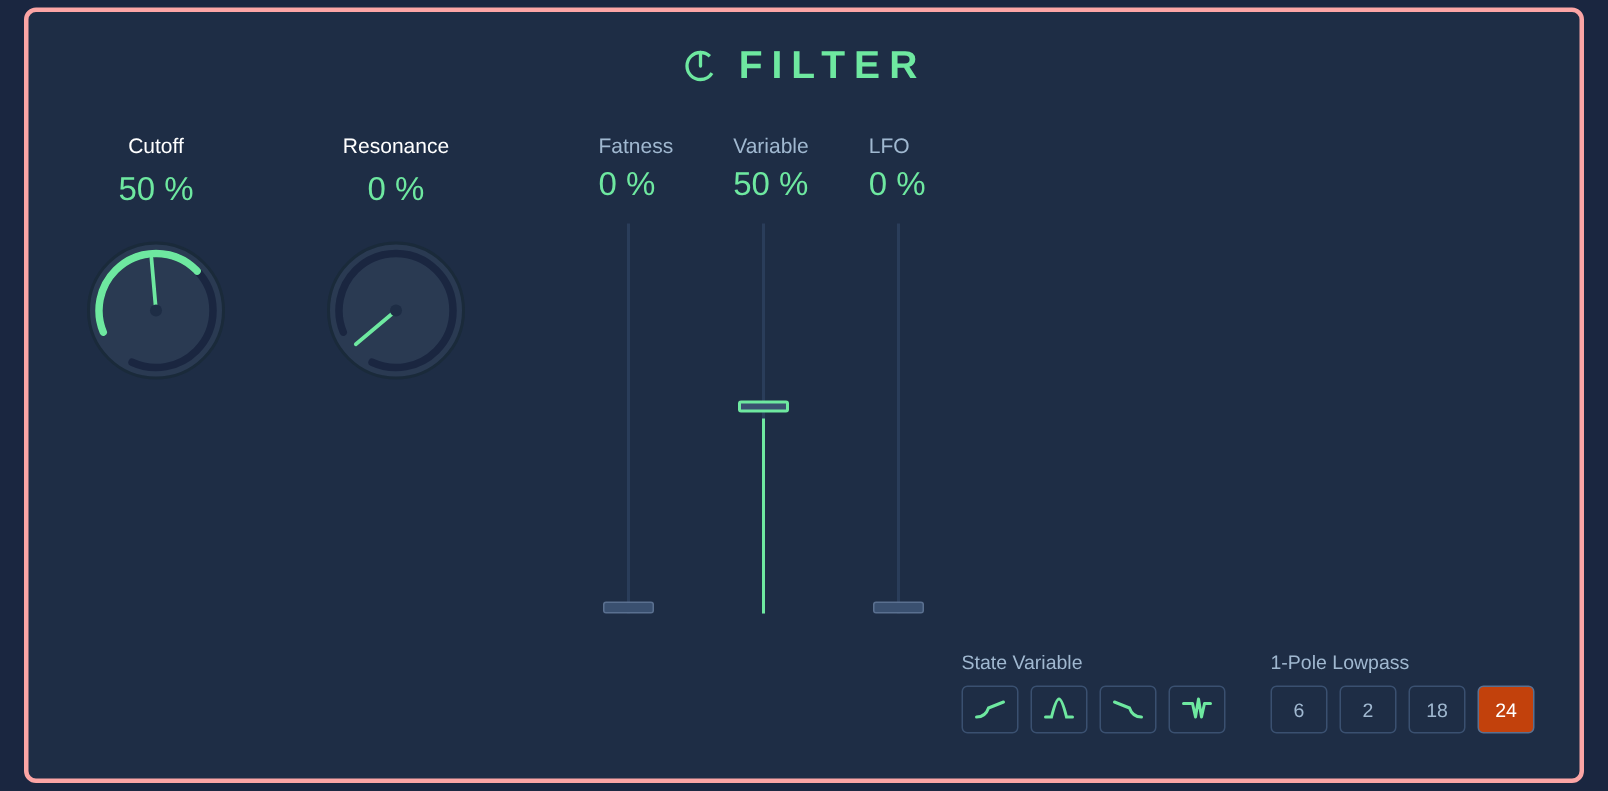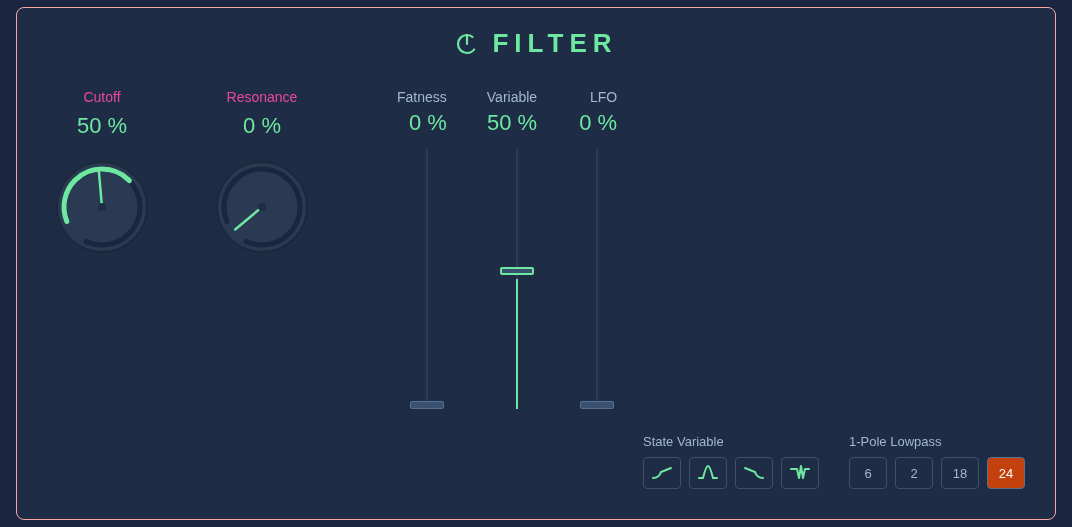--- a/index.html
+++ b/index.html
@@ -8,21 +8,21 @@
       background: #1a2640;
       font-family: 'Arial', sans-serif;
       display: flex;
       align-items: center;
       justify-content: center;
       min-height: 100vh;
     }
 
     .plugin-container {
       background: #1e2d45;
-      border: 1px solid #fca5a5;
+      border: 3px solid #fca5a5;
       border-radius: 8px;
       width: 1040px;
       min-height: 500px;
       padding: 20px 30px 30px 30px;
       position: relative;
     }
 
     .header {
       text-align: center;
       margin-bottom: 30px;
@@ -54,21 +54,21 @@
     }
 
     .knob-group {
       display: flex;
       flex-direction: column;
       align-items: center;
       gap: 8px;
     }
 
     .param-label {
-      color: #ec4899;
+      color: #ffffff;
       font-size: 14px;
       text-align: right;
     }
 
     .param-value {
       color: #6ee8a0;
       font-size: 22px;
       font-weight: 500;
       text-align: center;
       margin-bottom: 5px;
@@ -85,21 +85,21 @@
       display: flex;
       gap: 40px;
       align-items: flex-start;
       flex: 1;
       margin-left: 20px;
     }
 
     .slider-group {
       display: flex;
       flex-direction: column;
-      align-items: flex-end;
+      align-items: flex-start;
       gap: 5px;
     }
 
     .slider-param-label {
       color: #a0b8d0;
       font-size: 14px;
       text-align: center;
     }
 
     .slider-param-value {

